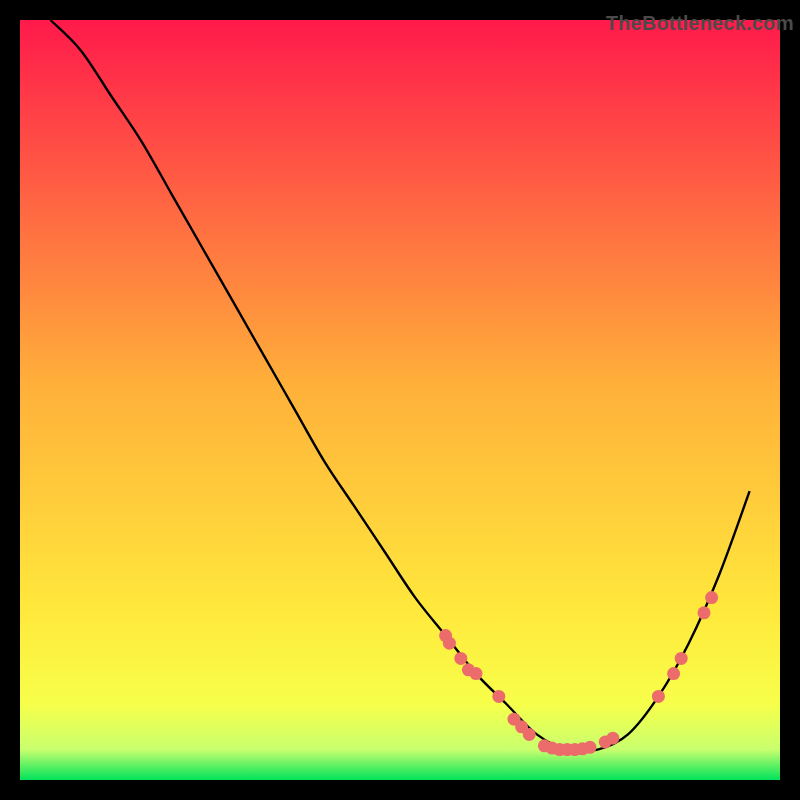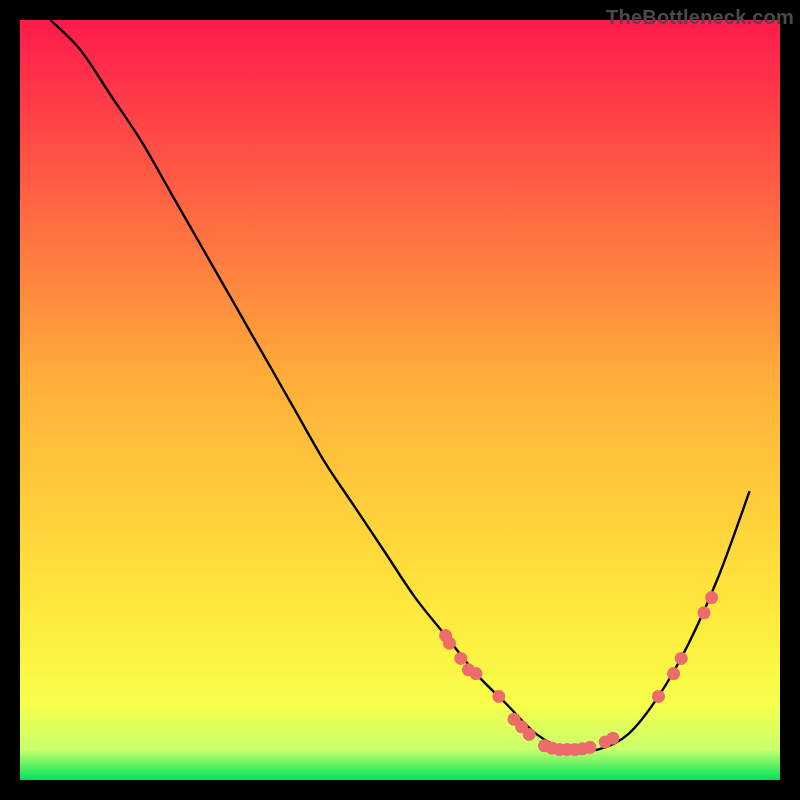--- a/index.html
+++ b/index.html
@@ -21,21 +21,21 @@
   }
   .plot-area {
     position: absolute;
     left: 0;
     top: 0;
     width: 760px;
     height: 760px;
   }
   .watermark {
     position: absolute;
-    top: 6px;
+    top: 12px;
     right: 6px;
     color: #4a4a4a;
     font-size: 20px;
     font-weight: 600;
     letter-spacing: 0.2px;
     user-select: none;
     z-index: 10;
   }
 </style>
 </head>

